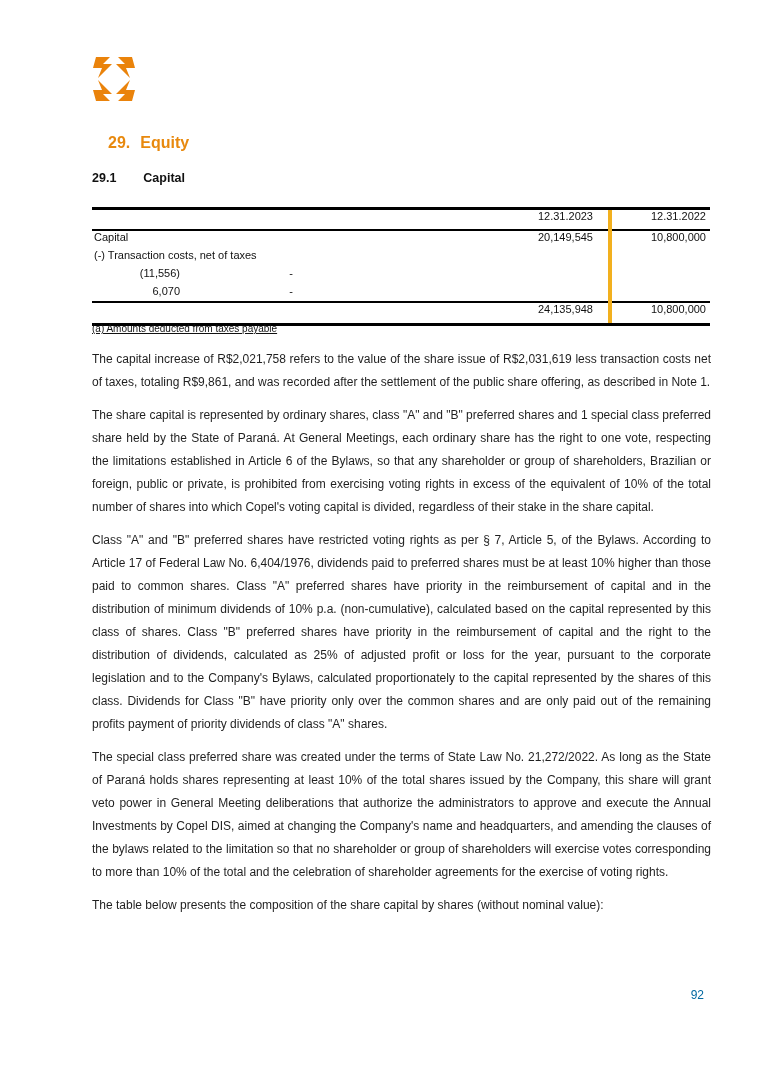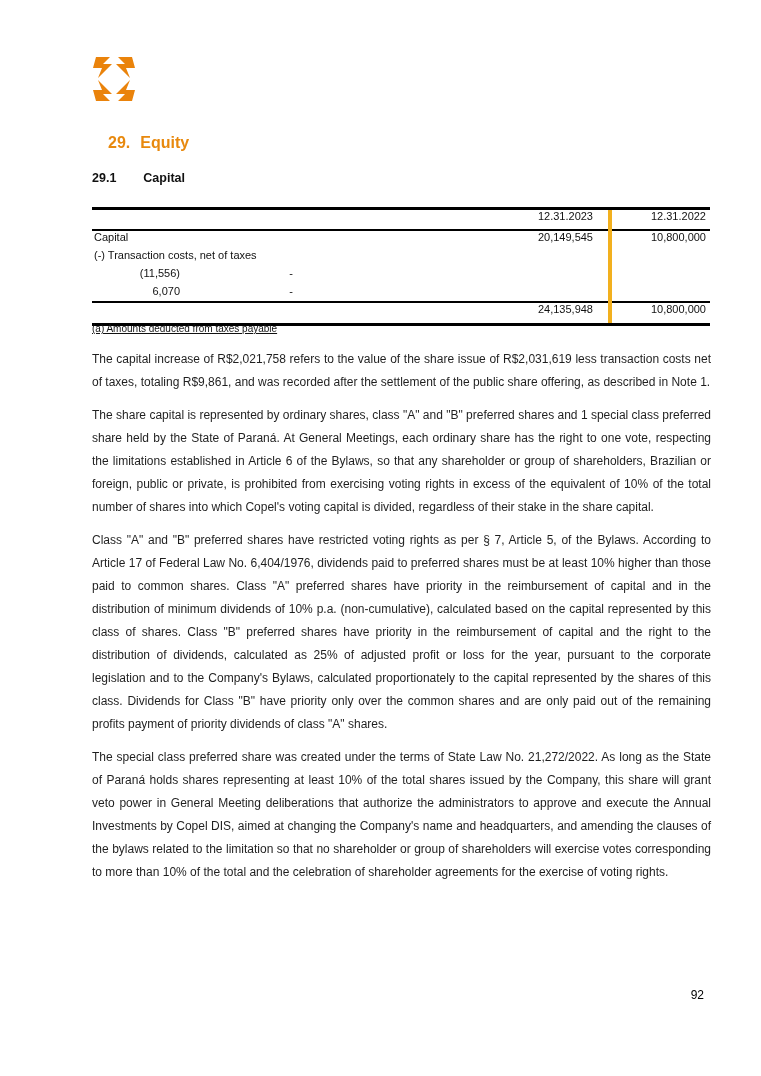--- a/index.html
+++ b/index.html
@@ -91,21 +91,21 @@
     line-height: 23px;
     text-align: justify;
     margin-bottom: 10px;
     color: #1f1f1f;
   }
   
   .page-number {
     position: absolute;
     right: 57px; top: 988px;
     font-size: 12px;
-    color: #000000;
+    color: #0369a1;
   }
 </style>
 </head>
 <body>
 
 <div class="page">
 
   <div class="logo">
     <svg class="logo-mark" viewBox="0 0 44 46" xmlns="http://www.w3.org/2000/svg">
       <g fill="#EA830B">
@@ -170,17 +170,18 @@
     </div>
   </div>
 
   <div class="table-footnote">(a) Amounts deducted from taxes payable</div>
 
   <div class="body-text">
     <p>The capital increase of R$2,021,758 refers to the value of the share issue of R$2,031,619 less transaction costs net of taxes, totaling R$9,861, and was recorded after the settlement of the public share offering, as described in Note 1.</p>
     <p>The share capital is represented by ordinary shares, class "A" and "B" preferred shares and 1 special class preferred share held by the State of Paraná. At General Meetings, each ordinary share has the right to one vote, respecting the limitations established in Article 6 of the Bylaws, so that any shareholder or group of shareholders, Brazilian or foreign, public or private, is prohibited from exercising voting rights in excess of the equivalent of 10% of the total number of shares into which Copel's voting capital is divided, regardless of their stake in the share capital.</p>
     <p>Class "A" and "B" preferred shares have restricted voting rights as per § 7, Article 5, of the Bylaws. According to Article 17 of Federal Law No. 6,404/1976, dividends paid to preferred shares must be at least 10% higher than those paid to common shares. Class "A" preferred shares have priority in the reimbursement of capital and in the distribution of minimum dividends of 10% p.a. (non-cumulative), calculated based on the capital represented by this class of shares. Class "B" preferred shares have priority in the reimbursement of capital and the right to the distribution of dividends, calculated as 25% of adjusted profit or loss for the year, pursuant to the corporate legislation and to the Company's Bylaws, calculated proportionately to the capital represented by the shares of this class. Dividends for Class "B" have priority only over the common shares and are only paid out of the remaining profits payment of priority dividends of class "A" shares.</p>
     <p>The special class preferred share was created under the terms of State Law No. 21,272/2022. As long as the State of Paraná holds shares representing at least 10% of the total shares issued by the Company, this share will grant veto power in General Meeting deliberations that authorize the administrators to approve and execute the Annual Investments by Copel DIS, aimed at changing the Company's name and headquarters, and amending the clauses of the bylaws related to the limitation so that no shareholder or group of shareholders will exercise votes corresponding to more than 10% of the total and the celebration of shareholder agreements for the exercise of voting rights.</p>
+    <p>The table below presents the composition of the share capital by shares (without nominal value):</p>
   </div>
 
   <div class="page-number">92</div>
 
 </div>
 
 </body></html>

